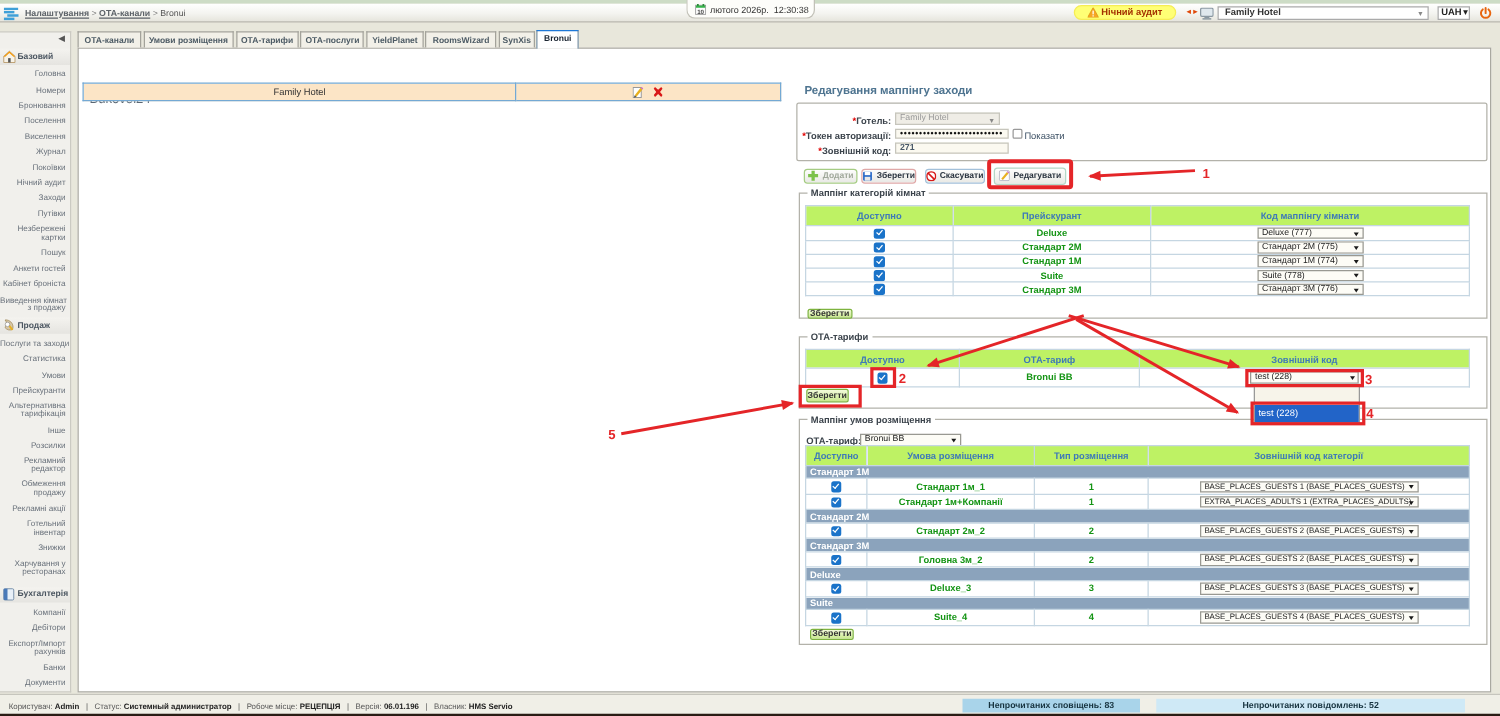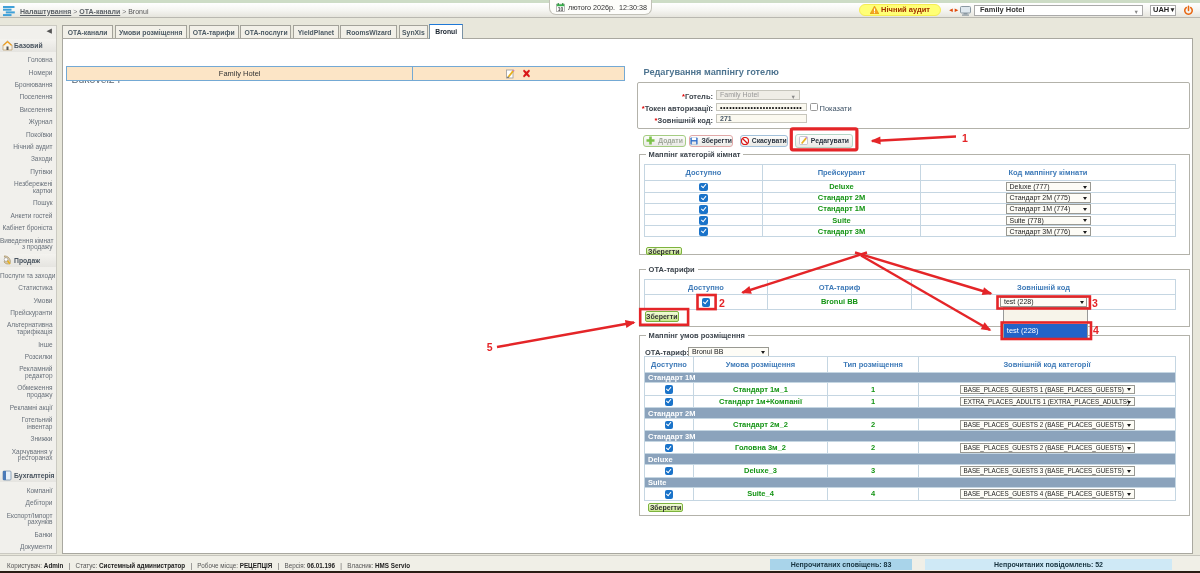--- a/index.html
+++ b/index.html
@@ -65,21 +65,21 @@
 .tbtn { position:absolute; height:11.7px; border-radius:3px; background:linear-gradient(#fdfdfc,#e9e9e5);
   font-size:6.8px; font-weight:bold; color:#2a3440; display:flex; align-items:center; justify-content:center; padding:0 1px; white-space:nowrap; }
 .tbtn svg { flex:none; }
 
 
 .fs { position:absolute; border:1px solid #b3b2aa; background:#fff; }
 .fs .lg { position:absolute; top:-5px; left:6px; background:#fff; padding:0 3px; font-size:7.5px;
   font-weight:bold; color:#3c444c; white-space:nowrap; }
 table.mt { border-collapse:collapse; position:absolute; table-layout:fixed; }
 table.mt td { border:1px solid #c5d6e2; font-size:7.5px; text-align:center; padding:0; overflow:hidden; white-space:nowrap; }
-table.mt td.hd { background:#ffffff; color:#3e7ab8; font-weight:bold; }
+table.mt td.hd { background:#bef264; color:#3e7ab8; font-weight:bold; }
 table.mt td.gn { color:#149414; font-weight:bold; }
 table.mt td.grp { background:#8ba3bc; color:#fff; font-weight:bold; text-align:left; padding-left:3px; }
 .gbtn { position:absolute; border:1px solid #7db33e; border-radius:2px;
   background:linear-gradient(#f3fbdc,#c8e88d); font-size:7px; font-weight:bold; color:#333;
   text-align:center; }
 .sel { border:1px solid #999992; background:#fdfcf6; font-size:7px; color:#222; position:relative;
   text-align:left; padding-left:3px; display:inline-block; height:9.5px; line-height:8.5px; vertical-align:middle; }
 .sel .arr { position:absolute; right:2.5px; top:2.8px; width:0; height:0; border-left:2.6px solid transparent; border-right:2.6px solid transparent; border-top:3.6px solid #1a1a1a; }
 .cb { display:inline-block; width:8.5px; height:8.5px; background:#1a73c9; border-radius:2px; position:relative; vertical-align:middle; }
 .cb:after { content:""; position:absolute; left:2.3px; top:0.7px; width:2.4px; height:4.3px;
@@ -217,21 +217,21 @@
       <path d="M1.8 7.2 L3 8.5 L1.2 9 Z" fill="#333"></path>
     </svg>
     <svg width="9" height="9" viewBox="0 0 9 9" style="vertical-align:middle;margin-left:5px">
       <path d="M1 2 L2 0.5 L4.5 2.8 L7 0.5 L8 2 L6 4.5 L8 7 L7 8.5 L4.5 6.2 L2 8.5 L1 7 L3 4.5 Z" fill="#d91818"></path>
     </svg>
   </td>
       </tr>
 </tbody>
   </table>
 
-<div id="rp-head">Редагування маппінгу готелю</div>
+<div id="rp-head">Редагування маппінгу заходи</div>
 <div id="formbox"></div>
 <div class="flabel" style="left:603px;top:92.2px"><span class="req">*</span>Готель:</div>
 <div class="finput" style="left:716px;top:90.4px;width:84px;height:9.9px;background:#efede6;color:#999;line-height:8px;">Family Hotel<span style="position:absolute;right:3px;top:2px;color:#888;font-size:5.5px">▼</span></div>
 <div class="flabel" style="left:603px;top:104px"><span class="req">*</span>Токен авторизації:</div>
 <div class="finput" style="left:716px;top:102.8px;width:91px;height:8.7px;font-weight:bold;letter-spacing:0.6px;line-height:7px;color:#111;">•••••••••••••••••••••••••••</div>
 <div style="position:absolute;left:810px;top:103.1px;width:7.5px;height:7.5px;border:1px solid #999;border-radius:1.5px;background:#fff"></div>
 <div style="position:absolute;left:819.5px;top:104.2px;font-size:7.5px;color:#3c5064">Показати</div>
 <div class="flabel" style="left:603px;top:115.8px"><span class="req">*</span>Зовнішній код:</div>
 <div class="finput" style="left:716px;top:114.3px;width:91px;height:8.8px;font-weight:bold;line-height:7.5px;color:#4a5a6a;">271</div>
 

